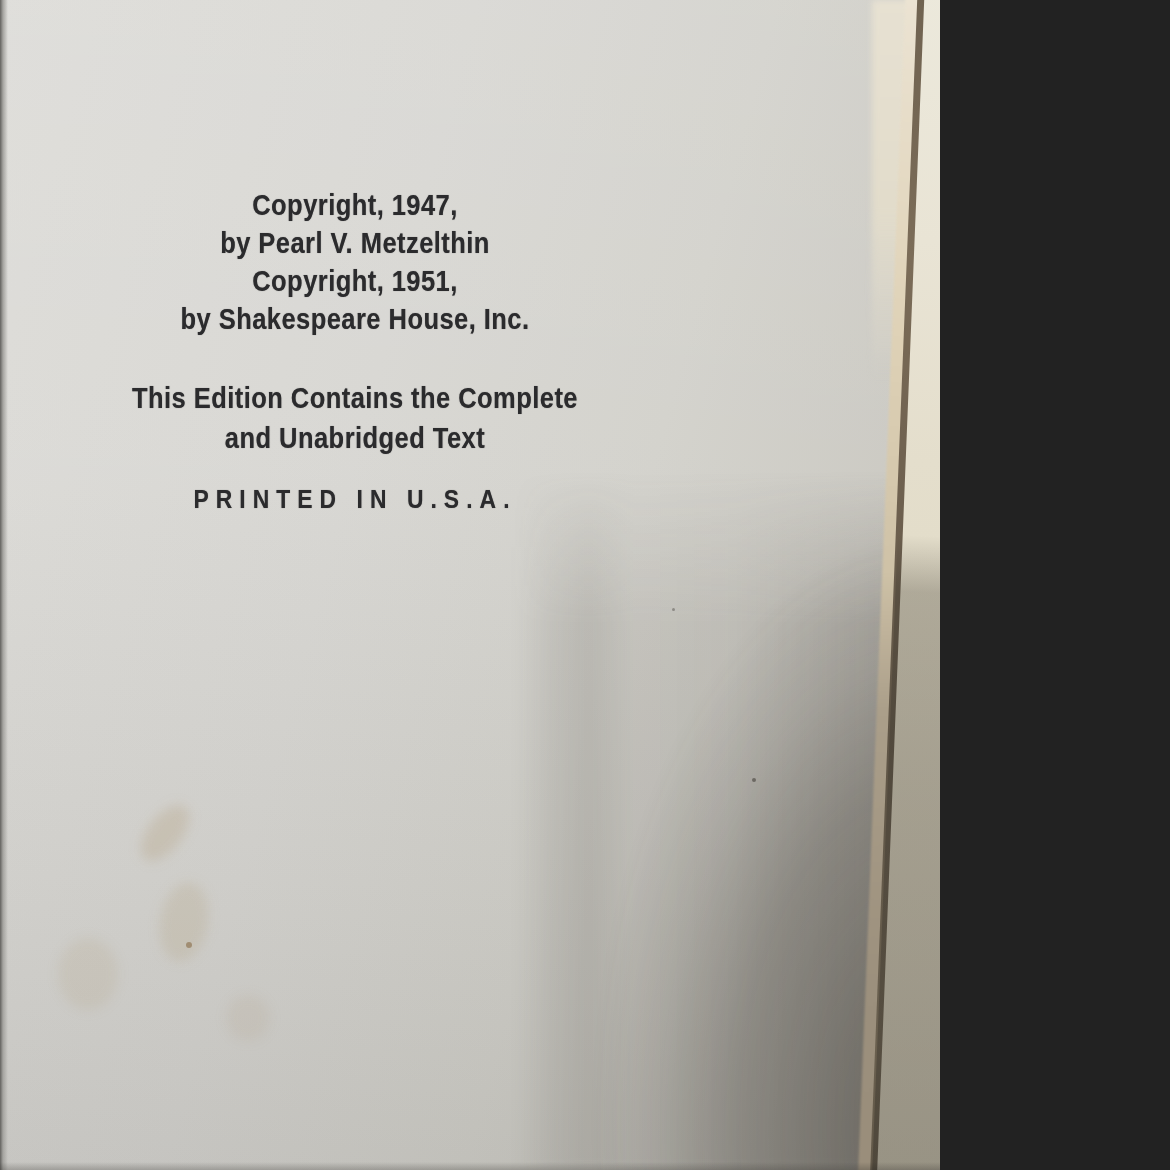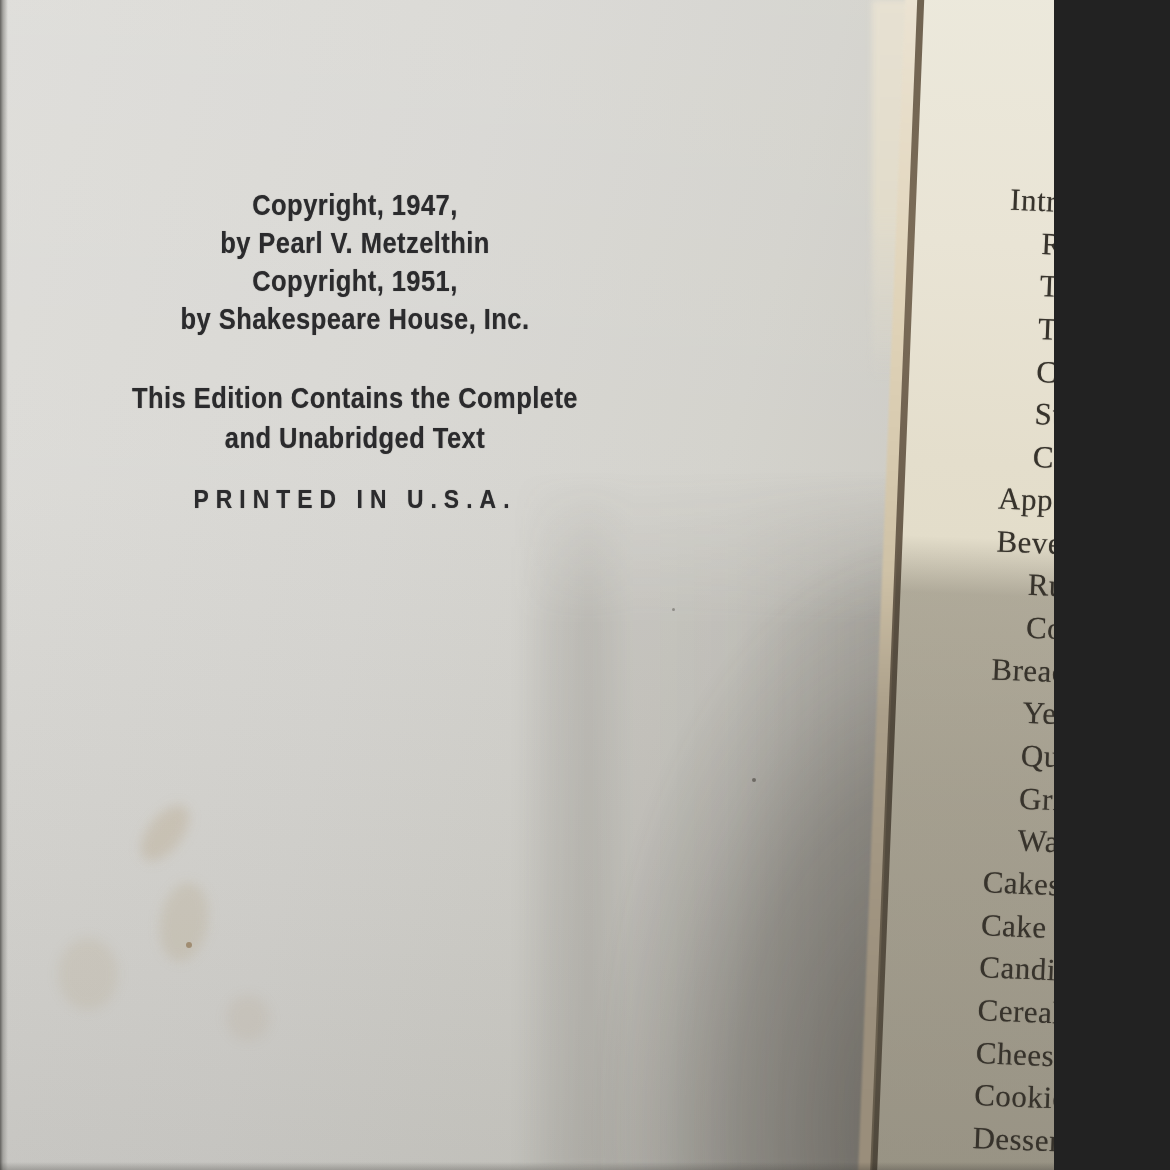--- a/index.html
+++ b/index.html
@@ -1,18 +1,18 @@
 <!DOCTYPE html>
 <html><head>
 <meta charset="utf-8">
 <style>
   html,body{margin:0;padding:0;background:#222;}
   .photo{
     position:relative;
-    width:1054px;height:1170px;
+    width:940px;height:1170px;
     overflow:hidden;
     background:#e5e5e5;
     font-family:"Liberation Sans",sans-serif;
   }
 
   
   .left-page{
     position:absolute;inset:0;
     background:
       linear-gradient(to bottom, rgba(255,255,255,0.10) 0%, rgba(255,255,255,0.04) 40%, rgba(40,38,34,0.05) 75%, rgba(40,38,34,0.10) 100%),

